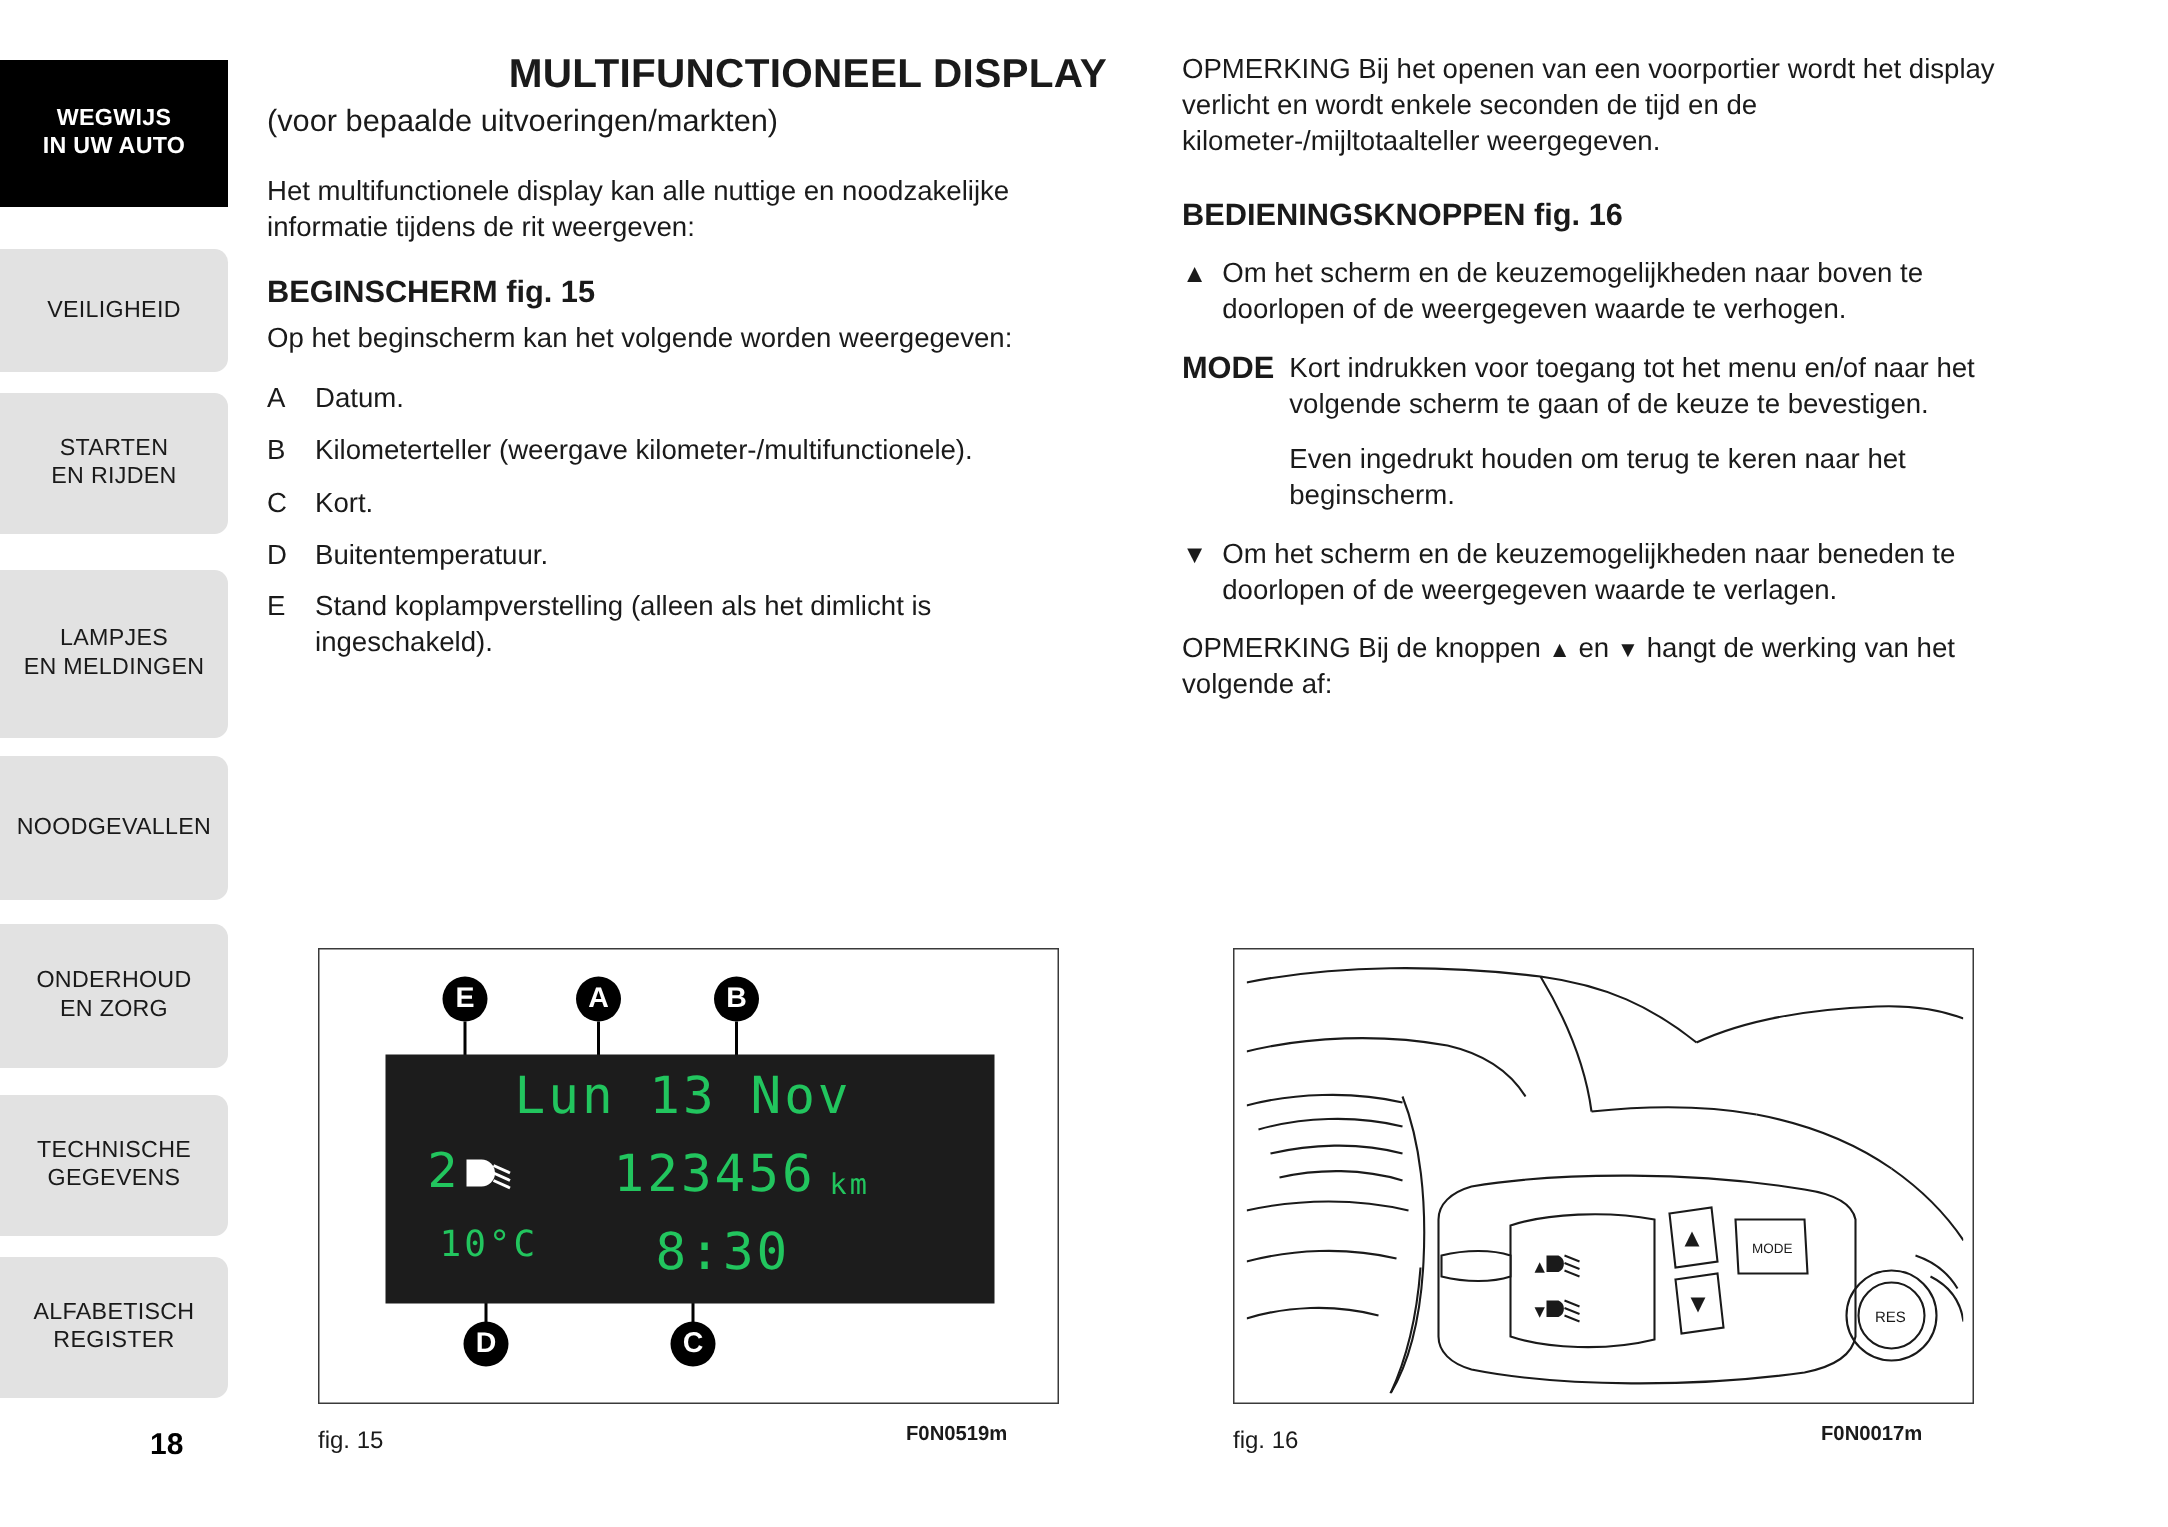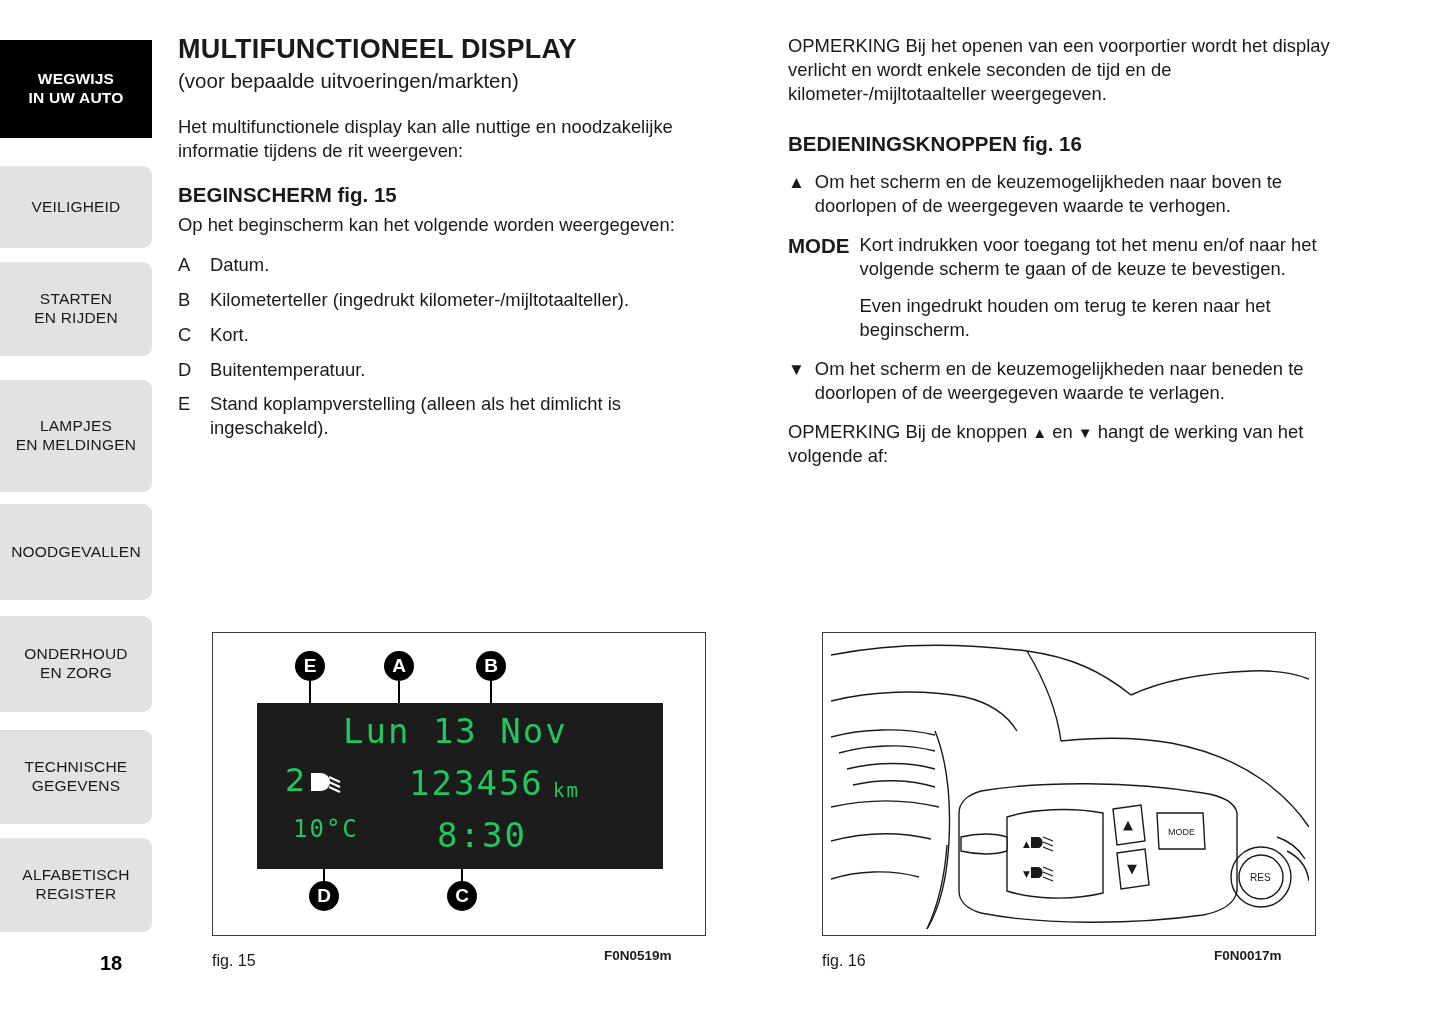--- a/index.html
+++ b/index.html
@@ -41,20 +41,21 @@
   
   .col {
     position:absolute; top:34px;
   }
   #colLeft { left:178px; width:560px; }
   #colRight { left:788px; width:578px; }
 
   h1.title {
     font-size:27px; font-weight:bold; margin:0 0 4px 0;
     letter-spacing:0.2px;
+    text-align:right;
   }
   .subtitle { font-size:20.5px; margin:0 0 22px 0; }
   p.body {
     font-size:18.4px; line-height:1.30; margin:0 0 20px 0;
   }
   h2.sect {
     font-size:20.5px; font-weight:bold; margin:0 0 6px 0;
   }
 
   
@@ -195,21 +196,21 @@
   <h2 class="sect">BEGINSCHERM fig. 15</h2>
   <p class="body" style="margin-bottom:16px;">Op het beginscherm kan het volgende worden weergegeven:</p>
 
   <ul class="ltr-list">
     <li>
       <span class="ltr">A</span>
       <span class="txt">Datum.</span>
     </li>
     <li>
       <span class="ltr">B</span>
-      <span class="txt">Kilometerteller (ingedrukt kilometer-/mijltotaalteller).</span>
+      <span class="txt">Kilometerteller (weergave kilometer-/multifunctionele).</span>
     </li>
     <li>
       <span class="ltr">C</span>
       <span class="txt">Kort.</span>
     </li>
     <li>
       <span class="ltr">D</span>
       <span class="txt">Buitentemperatuur.</span>
     </li>
     <li>

